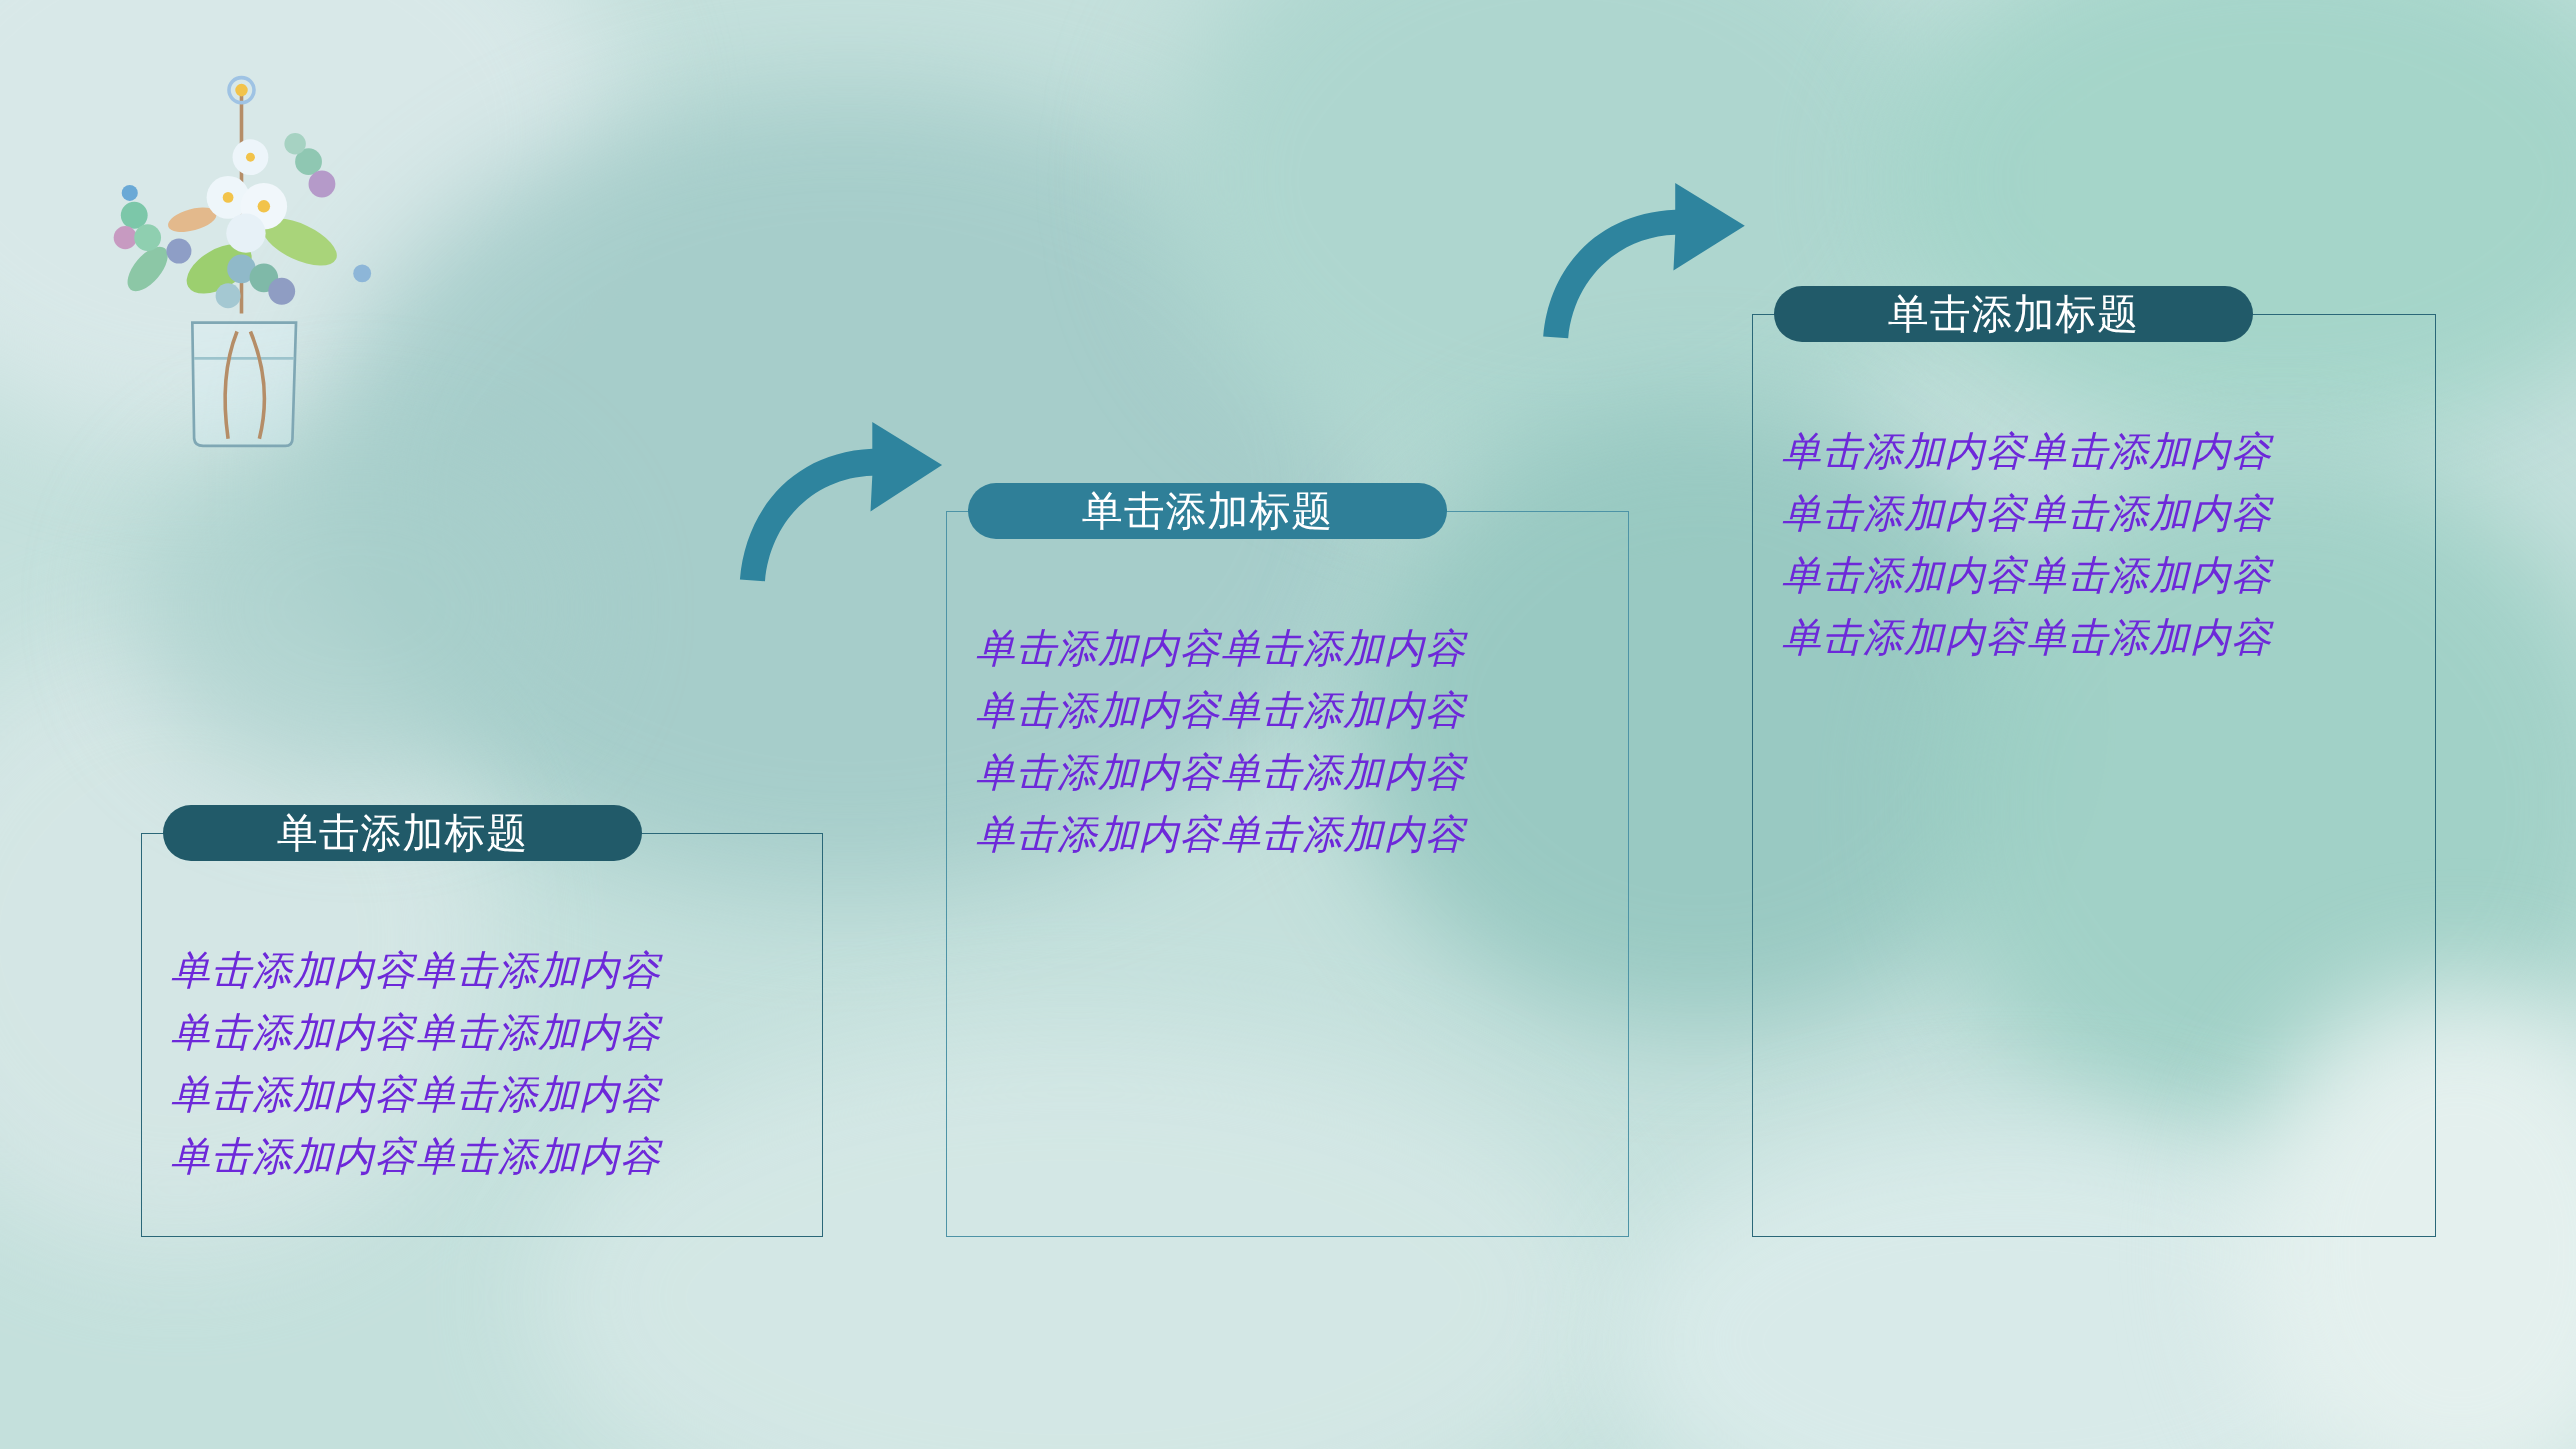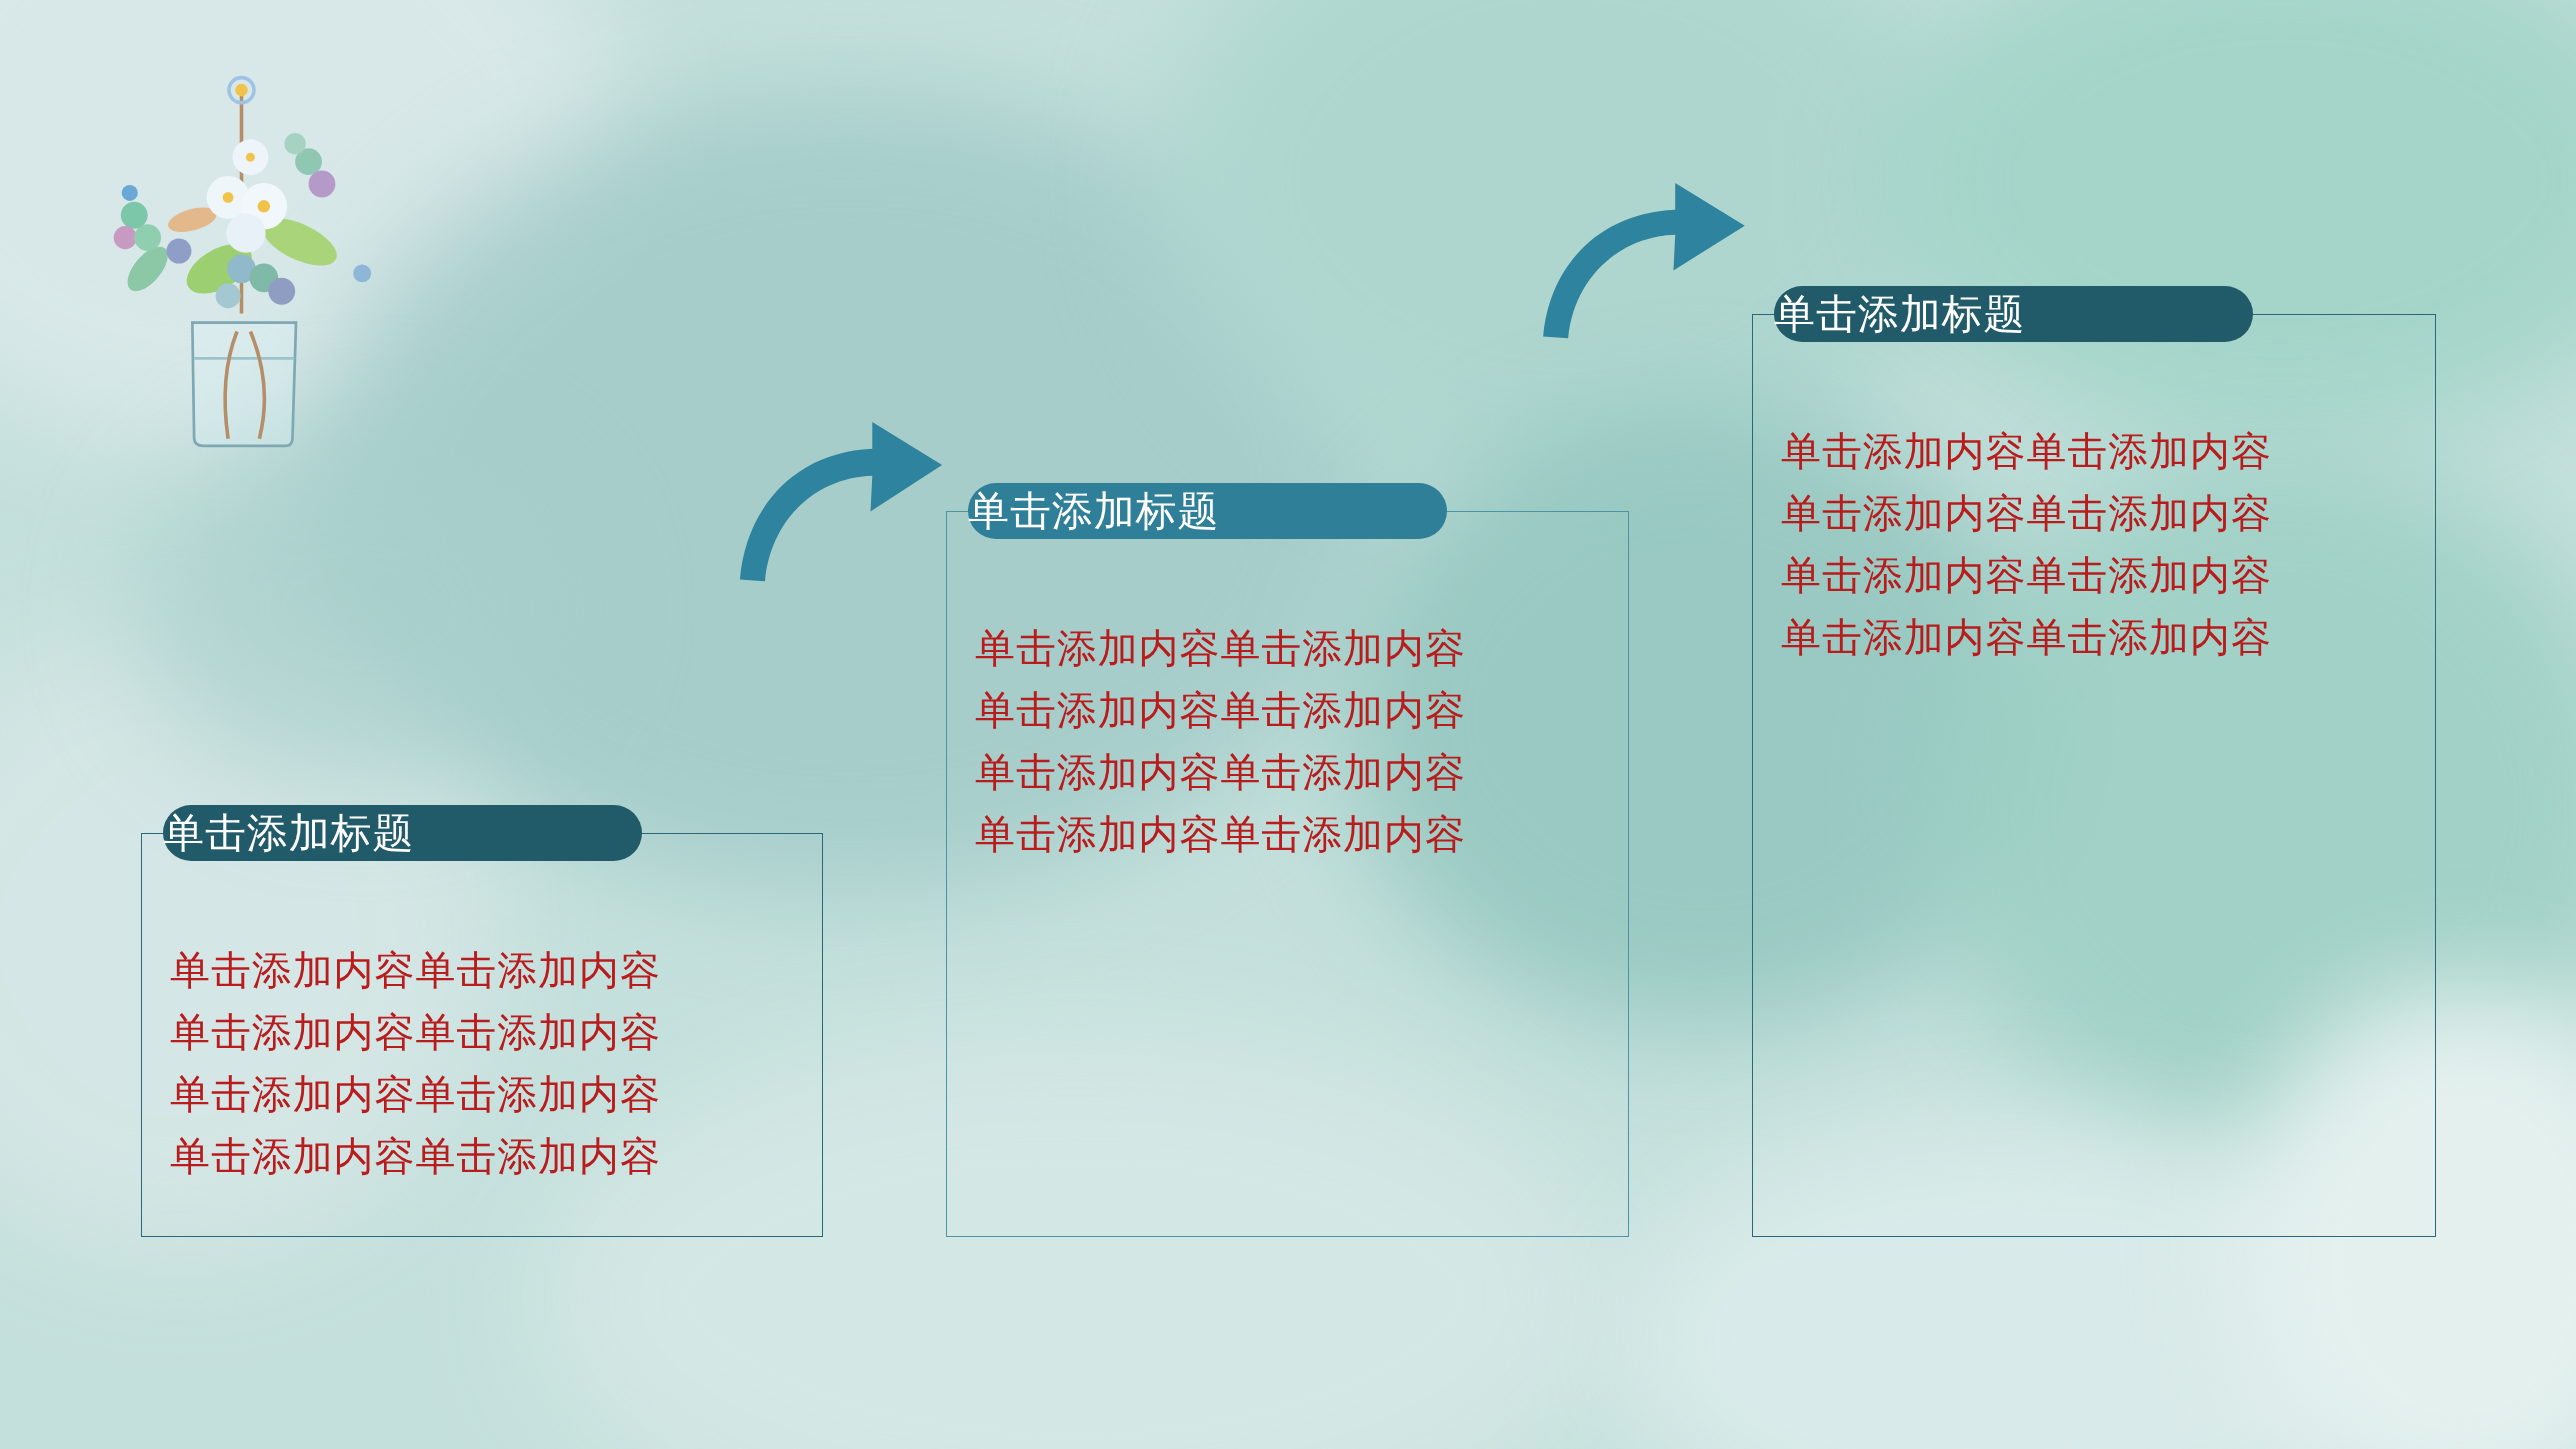--- a/index.html
+++ b/index.html
@@ -15,26 +15,26 @@
   .box {
     position: absolute; box-sizing: border-box;
     border: 1.8px solid #2a6778;
   }
   .box.light { border-color: #4d93a6; }
 
   .pill {
     position: absolute; box-sizing: border-box;
     height: 56px; border-radius: 29px;
     color: #ffffff; font-size: 41px; line-height: 56px;
-    text-align: left; letter-spacing: 0.9px;
+    text-align: center; letter-spacing: 0.9px;
   }
   .pill.dark { background: #215a69; }
   .pill.mid  { background: #2f7f98; }
 
-  .content { position: absolute; color: #b91c1c; font-size: 40px; }
+  .content { position: absolute; color: #6d28d9; font-size: 40px; font-style: italic; }
   .content .line { height: 62px; line-height: 62px; white-space: nowrap; letter-spacing: 0.9px; }
 
   .arrow { position: absolute; }
   .vase { position: absolute; }
 </style>
 </head>
 <body>
 
 <div class="bg">
   <div class="blob" style="left:-179px;top:-179px;width:805px;height:626px;background:#d8e8e8;"></div>

